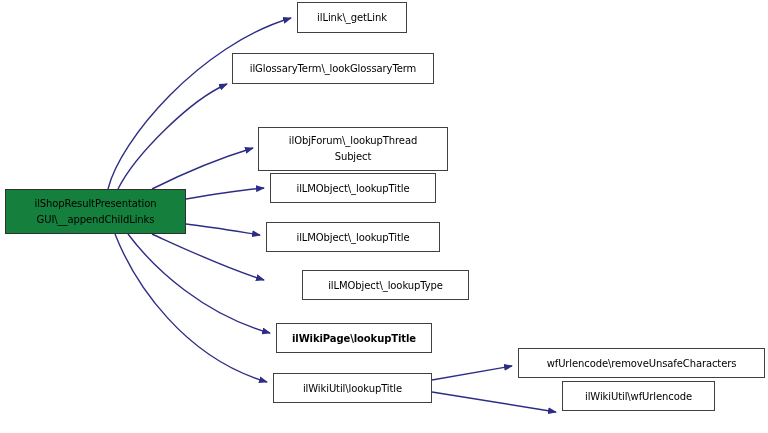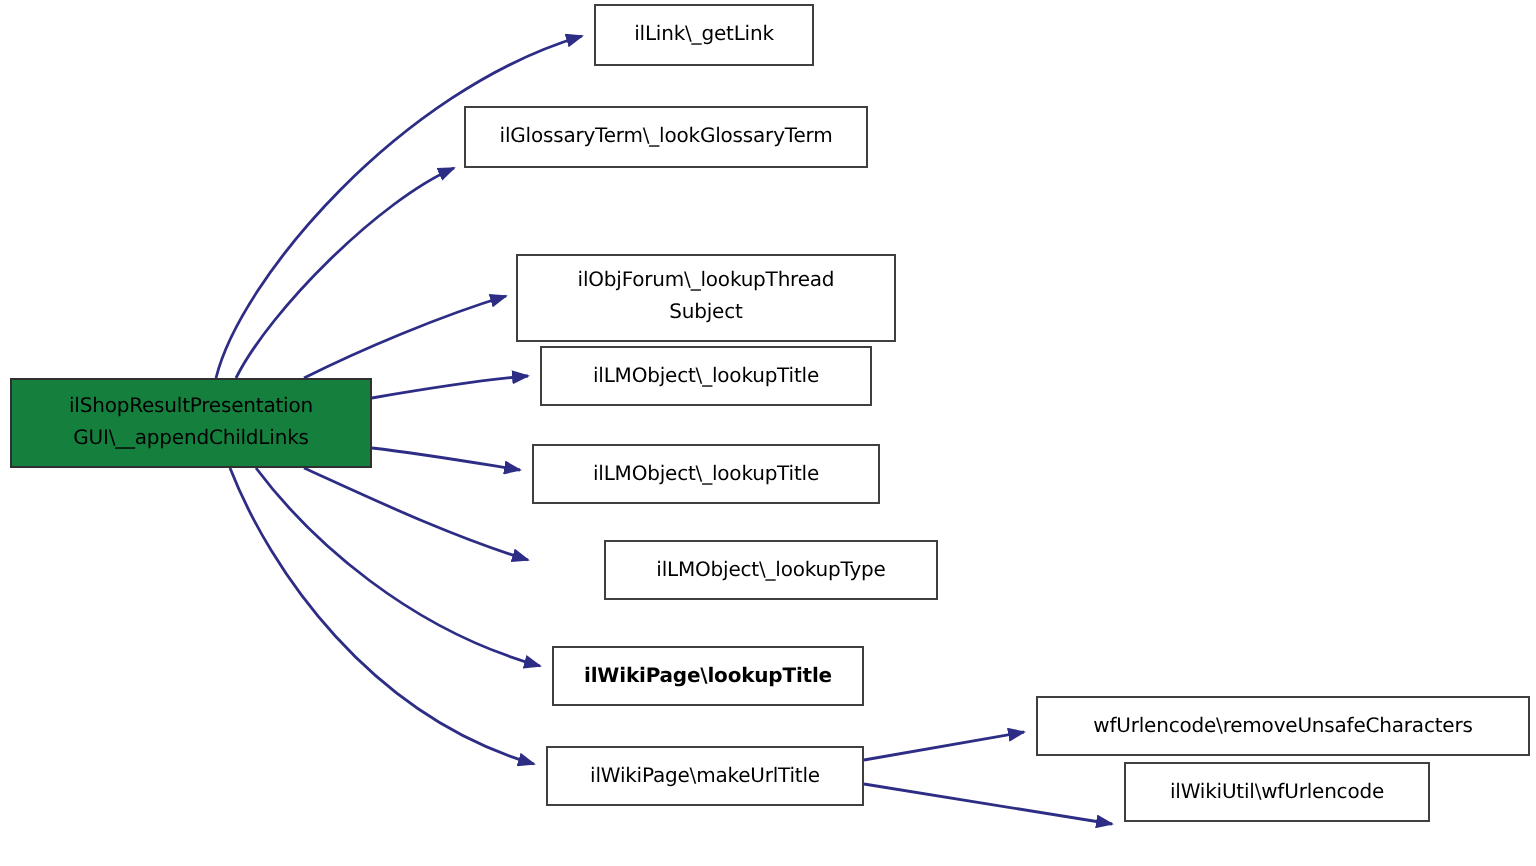--- a/index.html
+++ b/index.html
@@ -77,17 +77,17 @@
       <div class="node root two-line" style="left: 5px; top: 189px; width: 181px; height: 45px;">ilShopResultPresentation
 GUI\__appendChildLinks</div>
       <div class="node" style="left: 297px; top: 2px; width: 110px; height: 31px;">ilLink\_getLink</div>
       <div class="node" style="left: 232px; top: 53px; width: 202px; height: 31px;">ilGlossaryTerm\_lookGlossaryTerm</div>
       <div class="node two-line" style="left: 258px; top: 103px; width: 190px; height: 44px; margin-top: 24px;">ilObjForum\_lookupThread
 Subject</div>
       <div class="node" style="left: 270px; top: 173px; width: 166px; height: 30px;">ilLMObject\_lookupTitle</div>
       <div class="node" style="left: 266px; top: 222px; width: 174px; height: 30px;">ilLMObject\_lookupTitle</div>
       <div class="node" style="left: 270px; top: 270px; width: 167px; height: 30px; margin-left: 32px;">ilLMObject\_lookupType</div>
       <div class="node" style="left: 276px; top: 323px; width: 156px; height: 30px; font-weight: bold;">ilWikiPage\lookupTitle</div>
-      <div class="node" style="left: 273px; top: 373px; width: 159px; height: 30px;">ilWikiPage\makeUrlTitle</div>
+      <div class="node" style="left: 273px; top: 373px; width: 159px; height: 30px;">ilWikiUtil\lookupTitle</div>
       <div class="node" style="left: 518px; top: 348px; width: 247px; height: 30px;">wfUrlencode\removeUnsafeCharacters</div>
       <div class="node" style="left: 562px; top: 381px; width: 153px; height: 30px;">ilWikiUtil\wfUrlencode</div>
     </div>
 </div>
 
 </body></html>

